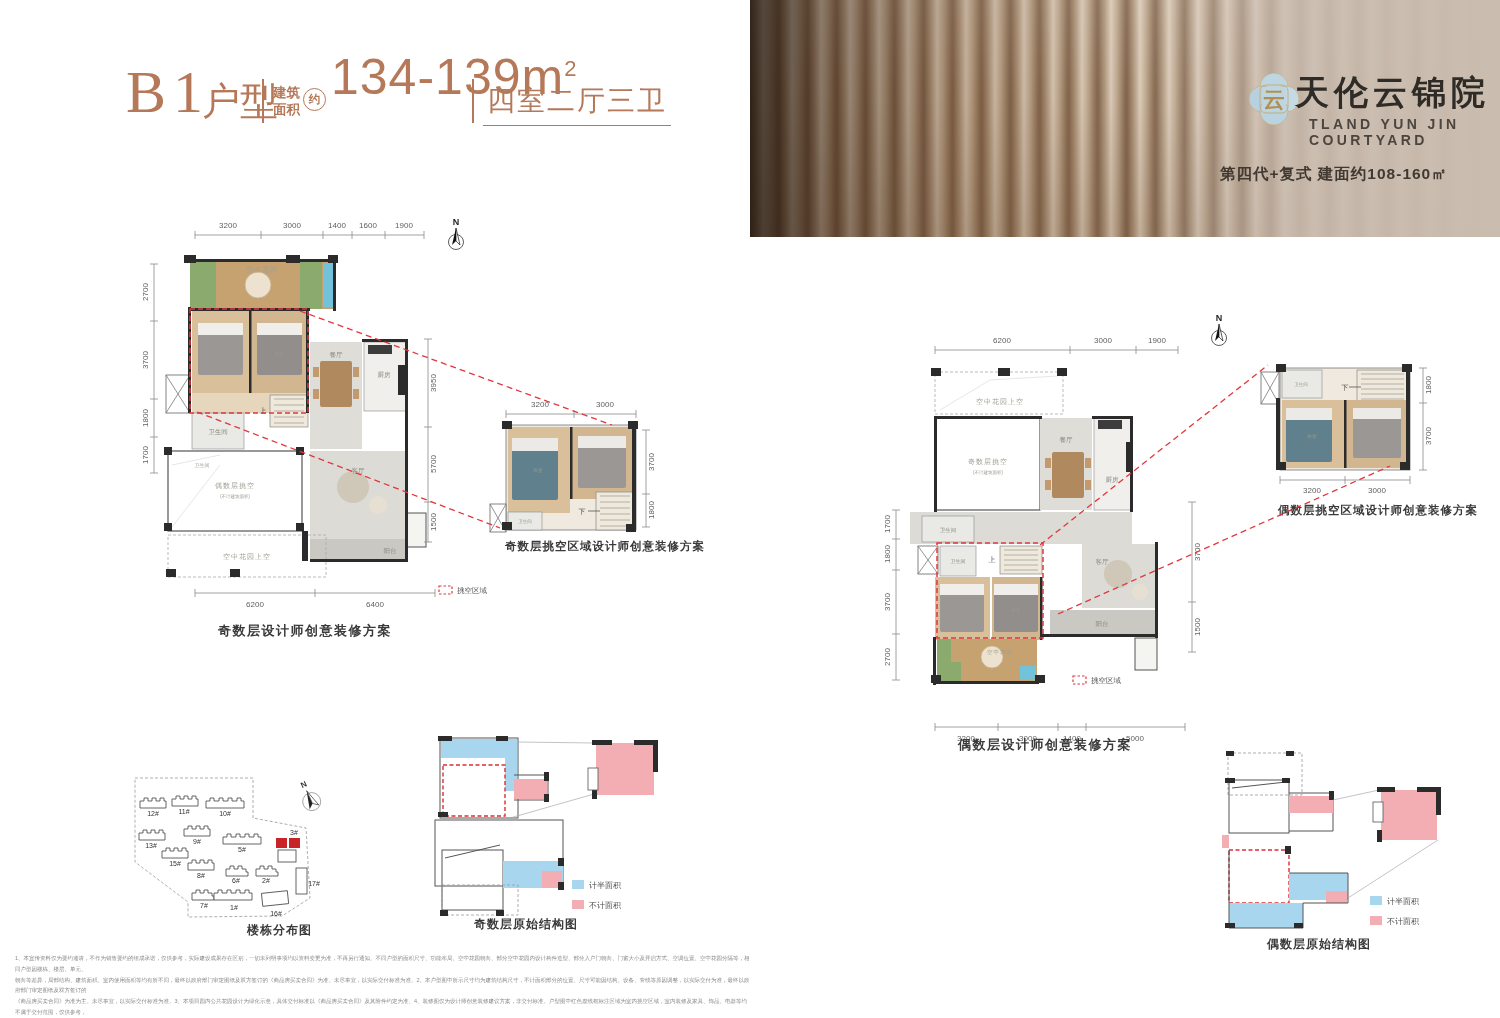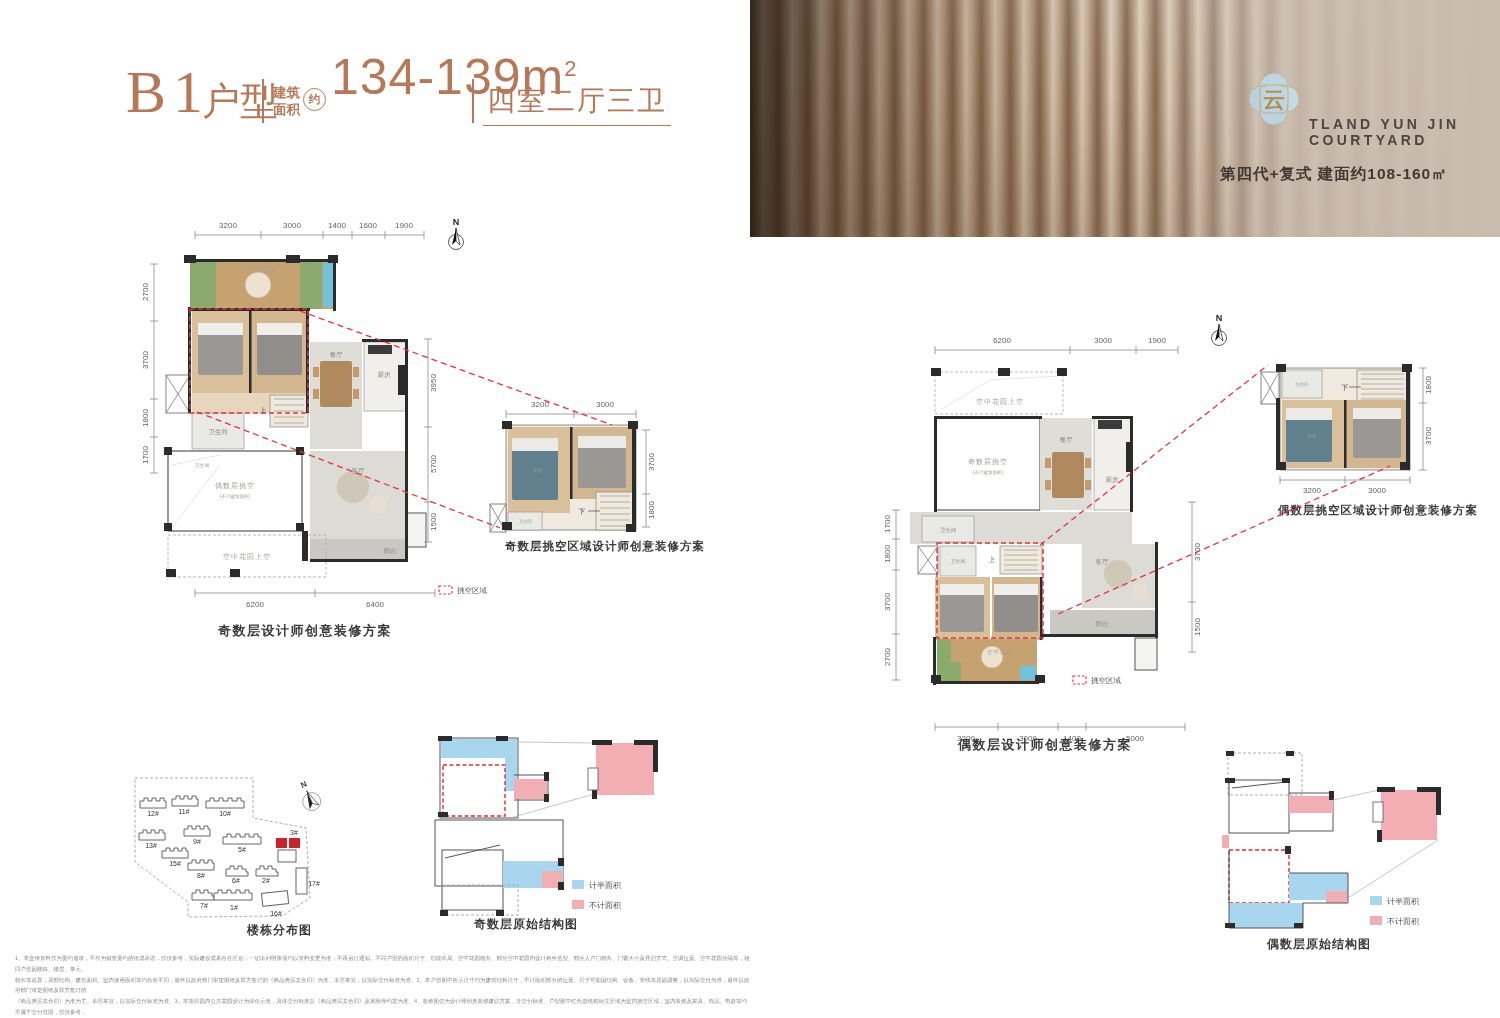--- a/index.html
+++ b/index.html
@@ -63,20 +63,21 @@
   <div class="abs" id="banner">
     <svg class="abs" style="left:497px;top:70px;" width="54" height="58" viewBox="0 0 54 58">
       <circle cx="27" cy="17" r="14" fill="#bed6e2" stroke="#c5ad7f" stroke-width="0.7"></circle>
       <circle cx="15" cy="29" r="13" fill="#b7d1de" stroke="#c5ad7f" stroke-width="0.7"></circle>
       <circle cx="39" cy="29" r="13" fill="#c4dbe6" stroke="#c5ad7f" stroke-width="0.7"></circle>
       <circle cx="27" cy="41" r="14" fill="#bad3e0" stroke="#c5ad7f" stroke-width="0.7"></circle>
       <rect x="15" y="17" width="24" height="24" fill="#bed6e2"></rect>
       <text x="27" y="37" text-anchor="middle" font-size="22" fill="#b3904f" font-family="Liberation Serif,DejaVu Serif,serif" font-weight="bold">云</text>
       <rect x="13" y="15" width="28" height="28" rx="6" fill="none" stroke="#c5ad7f" stroke-width="1"></rect>
     </svg>
+    <div class="abs" id="logoname">天伦云锦院</div>
     <div class="abs" id="logoen">TLAND YUN JIN COURTYARD</div>
     <div class="abs" id="subline">第四代+复式  建面约108-160㎡</div>
   </div>
 
   <svg class="abs" style="left:442px;top:215px;" width="28" height="42" viewBox="0 0 28 42">
     <text x="14" y="10" text-anchor="middle" font-size="9" fill="#222" font-weight="bold">N</text>
     <circle cx="14" cy="27" r="7.5" fill="none" stroke="#333" stroke-width="0.8"></circle>
     <polygon points="14,13 10,30 14,26" fill="#111"></polygon>
     <polygon points="14,13 18,30 14,26" fill="#fff" stroke="#111" stroke-width="0.7"></polygon>
   </svg>

